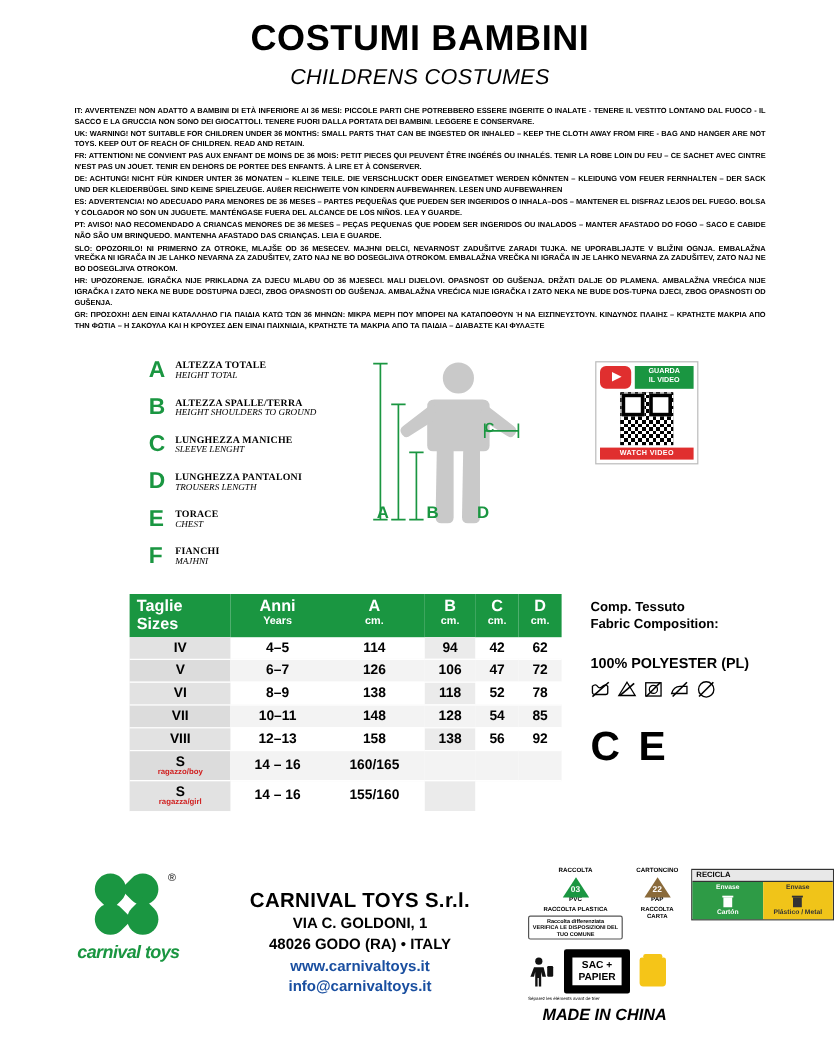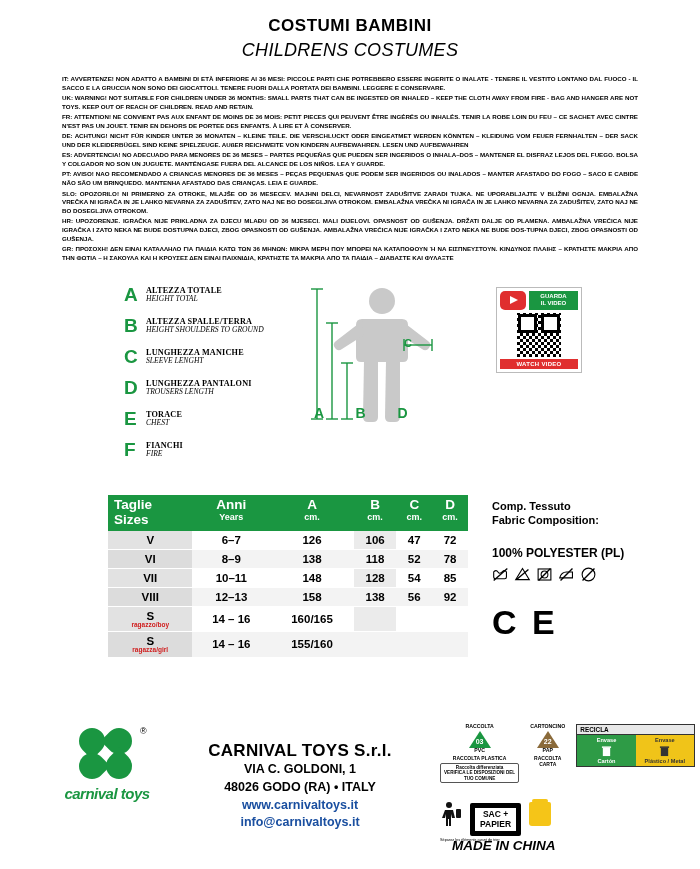--- a/index.html
+++ b/index.html
@@ -22,21 +22,21 @@
     padding: 0;
     box-sizing: border-box;
   }
 
   
   .title-block {
     text-align: center;
     padding-top: 16px;
   }
   .main-title {
-    font-size: 17px;
+    font-size: 30px;
     font-weight: bold;
     letter-spacing: 0.5px;
     margin: 0;
   }
   .sub-title {
     font-size: 18px;
     font-style: italic;
     margin: 4px 0 0 0;
     letter-spacing: 0.3px;
   }
@@ -447,28 +447,27 @@
     margin: 1px auto;
     width: 11px; height: 12px;
   }
   .rec-row2 {
     display: flex;
     align-items: center;
     gap: 8px;
     margin-top: 8px;
   }
   .sac-box {
-    border: 5px solid #000000;
+    border: 7px solid #000000;
     border-radius: 2px;
     padding: 2px 5px;
     font-size: 8.5px;
     font-weight: bold;
     text-align: center;
     line-height: 1.1;
-    margin-top: 12px;
   }
   .tidy {
     width: 22px; height: 26px;
   }
   .bin-yellow {
     width: 22px;
     height: 24px;
     background: #f5c518;
     border-radius: 2px 2px 3px 3px;
     position: relative;
@@ -553,21 +552,21 @@
         <div class="legend-letter">E</div>
         <div class="legend-text">
           <div class="legend-it">TORACE</div>
           <div class="legend-en">CHEST</div>
         </div>
       </div>
       <div class="legend-row">
         <div class="legend-letter">F</div>
         <div class="legend-text">
           <div class="legend-it">FIANCHI</div>
-          <div class="legend-en">FIRE</div>
+          <div class="legend-en">MAJHNI</div>
         </div>
       </div>
     </div>
 
     <div class="figure-wrap">
       <svg width="160" height="180" viewBox="0 0 160 180">
 
         <g fill="#c9c9c9">
           <circle cx="82" cy="22" r="13"></circle>
           <path d="M62 40 h40 q6 0 6 6 v32 q0 5 -5 5 h-42 q-5 0 -5 -5 v-32 q0 -6 6 -6 z"></path>
@@ -633,20 +632,28 @@
             <span class="th-main">C</span>
             <span class="th-sub">cm.</span>
           </th>
           <th>
             <span class="th-main">D</span>
             <span class="th-sub">cm.</span>
           </th>
         </tr>
       </thead>
       <tbody>
+        <tr>
+          <td>IV</td>
+          <td>4–5</td>
+          <td>114</td>
+          <td class="col-shade">94</td>
+          <td>42</td>
+          <td>62</td>
+        </tr>
         <tr>
           <td>V</td>
           <td>6–7</td>
           <td>126</td>
           <td class="col-shade">106</td>
           <td>47</td>
           <td>72</td>
         </tr>
         <tr>
           <td>VI</td>

